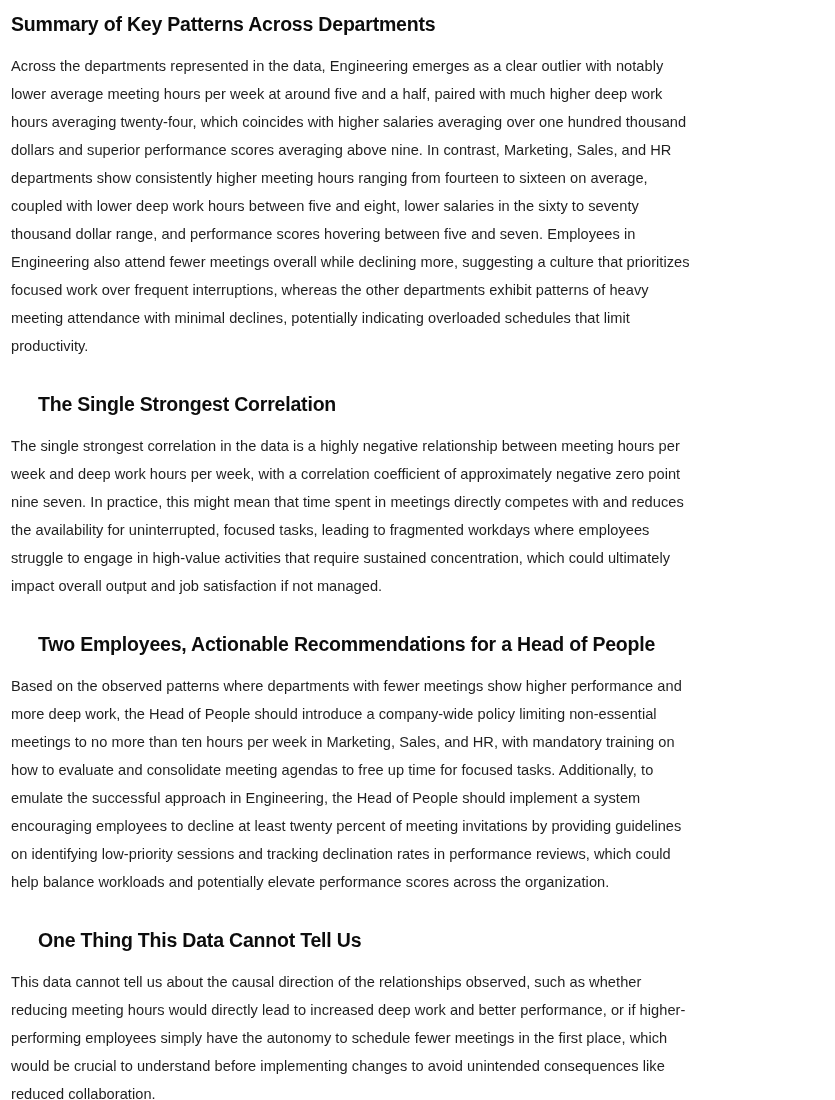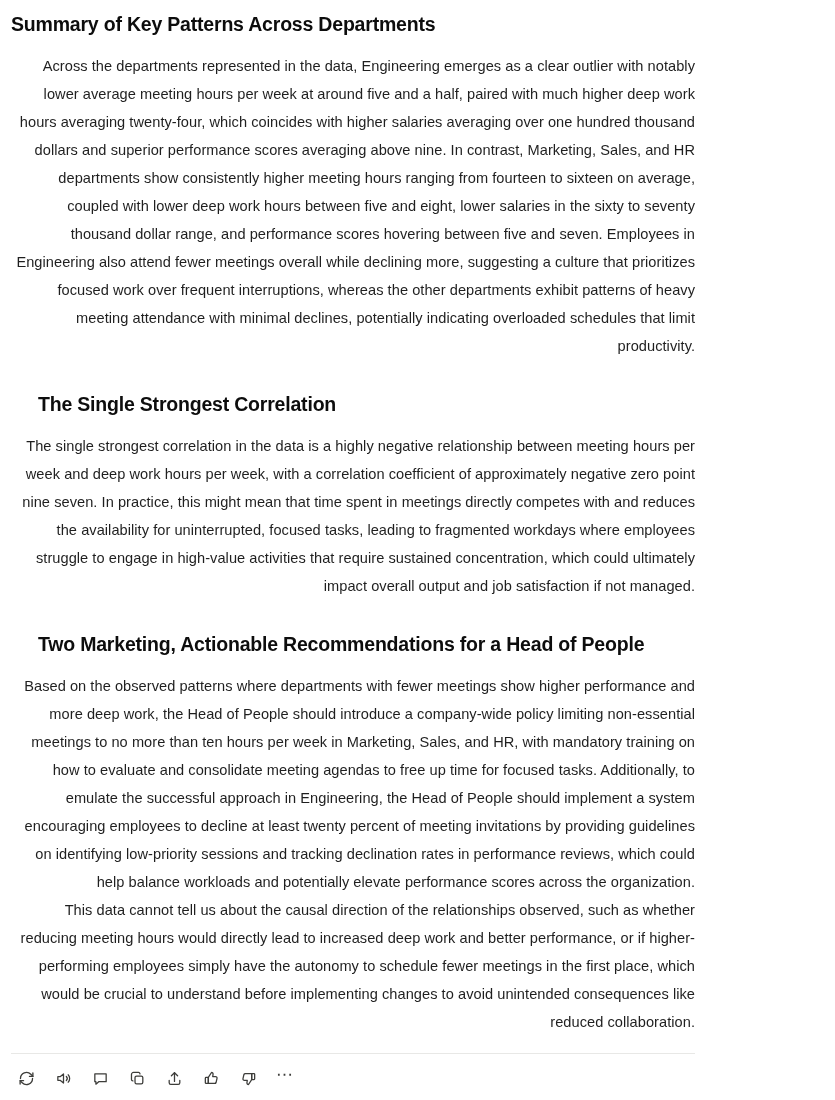--- a/index.html
+++ b/index.html
@@ -30,21 +30,21 @@
   .section + .section h2.section-title {
     margin-top: 30px;
     margin-left: 27px;
   }
   p.section-body {
     font-size: 14.6px;
     line-height: 28px;
     margin: 0;
     color: #1f1f1f;
     letter-spacing: 0.05px;
-    text-align: right;
+    text-align: left;
   }
   .section:last-of-type p.section-body {
     margin-bottom: 0;
   }
   .divider {
     border: none;
     border-top: 1px solid #e8e8e6;
     margin: 17px 0 0 0;
   }
   .toolbar {
@@ -83,25 +83,26 @@
     <h2 class="section-title">Summary of Key Patterns Across Departments</h2>
     <p class="section-body">Across the departments represented in the data, Engineering emerges as a clear outlier with notably lower average meeting hours per week at around five and a half, paired with much higher deep work hours averaging twenty-four, which coincides with higher salaries averaging over one hundred thousand dollars and superior performance scores averaging above nine. In contrast, Marketing, Sales, and HR departments show consistently higher meeting hours ranging from fourteen to sixteen on average, coupled with lower deep work hours between five and eight, lower salaries in the sixty to seventy thousand dollar range, and performance scores hovering between five and seven. Employees in Engineering also attend fewer meetings overall while declining more, suggesting a culture that prioritizes focused work over frequent interruptions, whereas the other departments exhibit patterns of heavy meeting attendance with minimal declines, potentially indicating overloaded schedules that limit productivity.</p>
   </div>
 
   <div class="section">
     <h2 class="section-title">The Single Strongest Correlation</h2>
     <p class="section-body">The single strongest correlation in the data is a highly negative relationship between meeting hours per week and deep work hours per week, with a correlation coefficient of approximately negative zero point nine seven. In practice, this might mean that time spent in meetings directly competes with and reduces the availability for uninterrupted, focused tasks, leading to fragmented workdays where employees struggle to engage in high-value activities that require sustained concentration, which could ultimately impact overall output and job satisfaction if not managed.</p>
   </div>
 
   <div class="section">
-    <h2 class="section-title">Two Marketing, Actionable Recommendations for a Head of People</h2>
+    <h2 class="section-title">Two Employees, Actionable Recommendations for a Head of People</h2>
     <p class="section-body">Based on the observed patterns where departments with fewer meetings show higher performance and more deep work, the Head of People should introduce a company-wide policy limiting non-essential meetings to no more than ten hours per week in Marketing, Sales, and HR, with mandatory training on how to evaluate and consolidate meeting agendas to free up time for focused tasks. Additionally, to emulate the successful approach in Engineering, the Head of People should implement a system encouraging employees to decline at least twenty percent of meeting invitations by providing guidelines on identifying low-priority sessions and tracking declination rates in performance reviews, which could help balance workloads and potentially elevate performance scores across the organization.</p>
   </div>
 
   <div class="section">
+    <h2 class="section-title">One Thing This Data Cannot Tell Us</h2>
     <p class="section-body">This data cannot tell us about the causal direction of the relationships observed, such as whether reducing meeting hours would directly lead to increased deep work and better performance, or if higher-performing employees simply have the autonomy to schedule fewer meetings in the first place, which would be crucial to understand before implementing changes to avoid unintended consequences like reduced collaboration.</p>
   </div>
 
   <hr class="divider">
 
   <div class="toolbar">
 
     <div class="tool-btn" title="Retry">
       <svg width="17" height="17" viewBox="0 0 24 24" fill="none" stroke="currentColor" stroke-width="1.9" stroke-linecap="round" stroke-linejoin="round">
         <path d="M3.5 12a8.5 8.5 0 0 1 14.6-5.9L21 9"></path>

